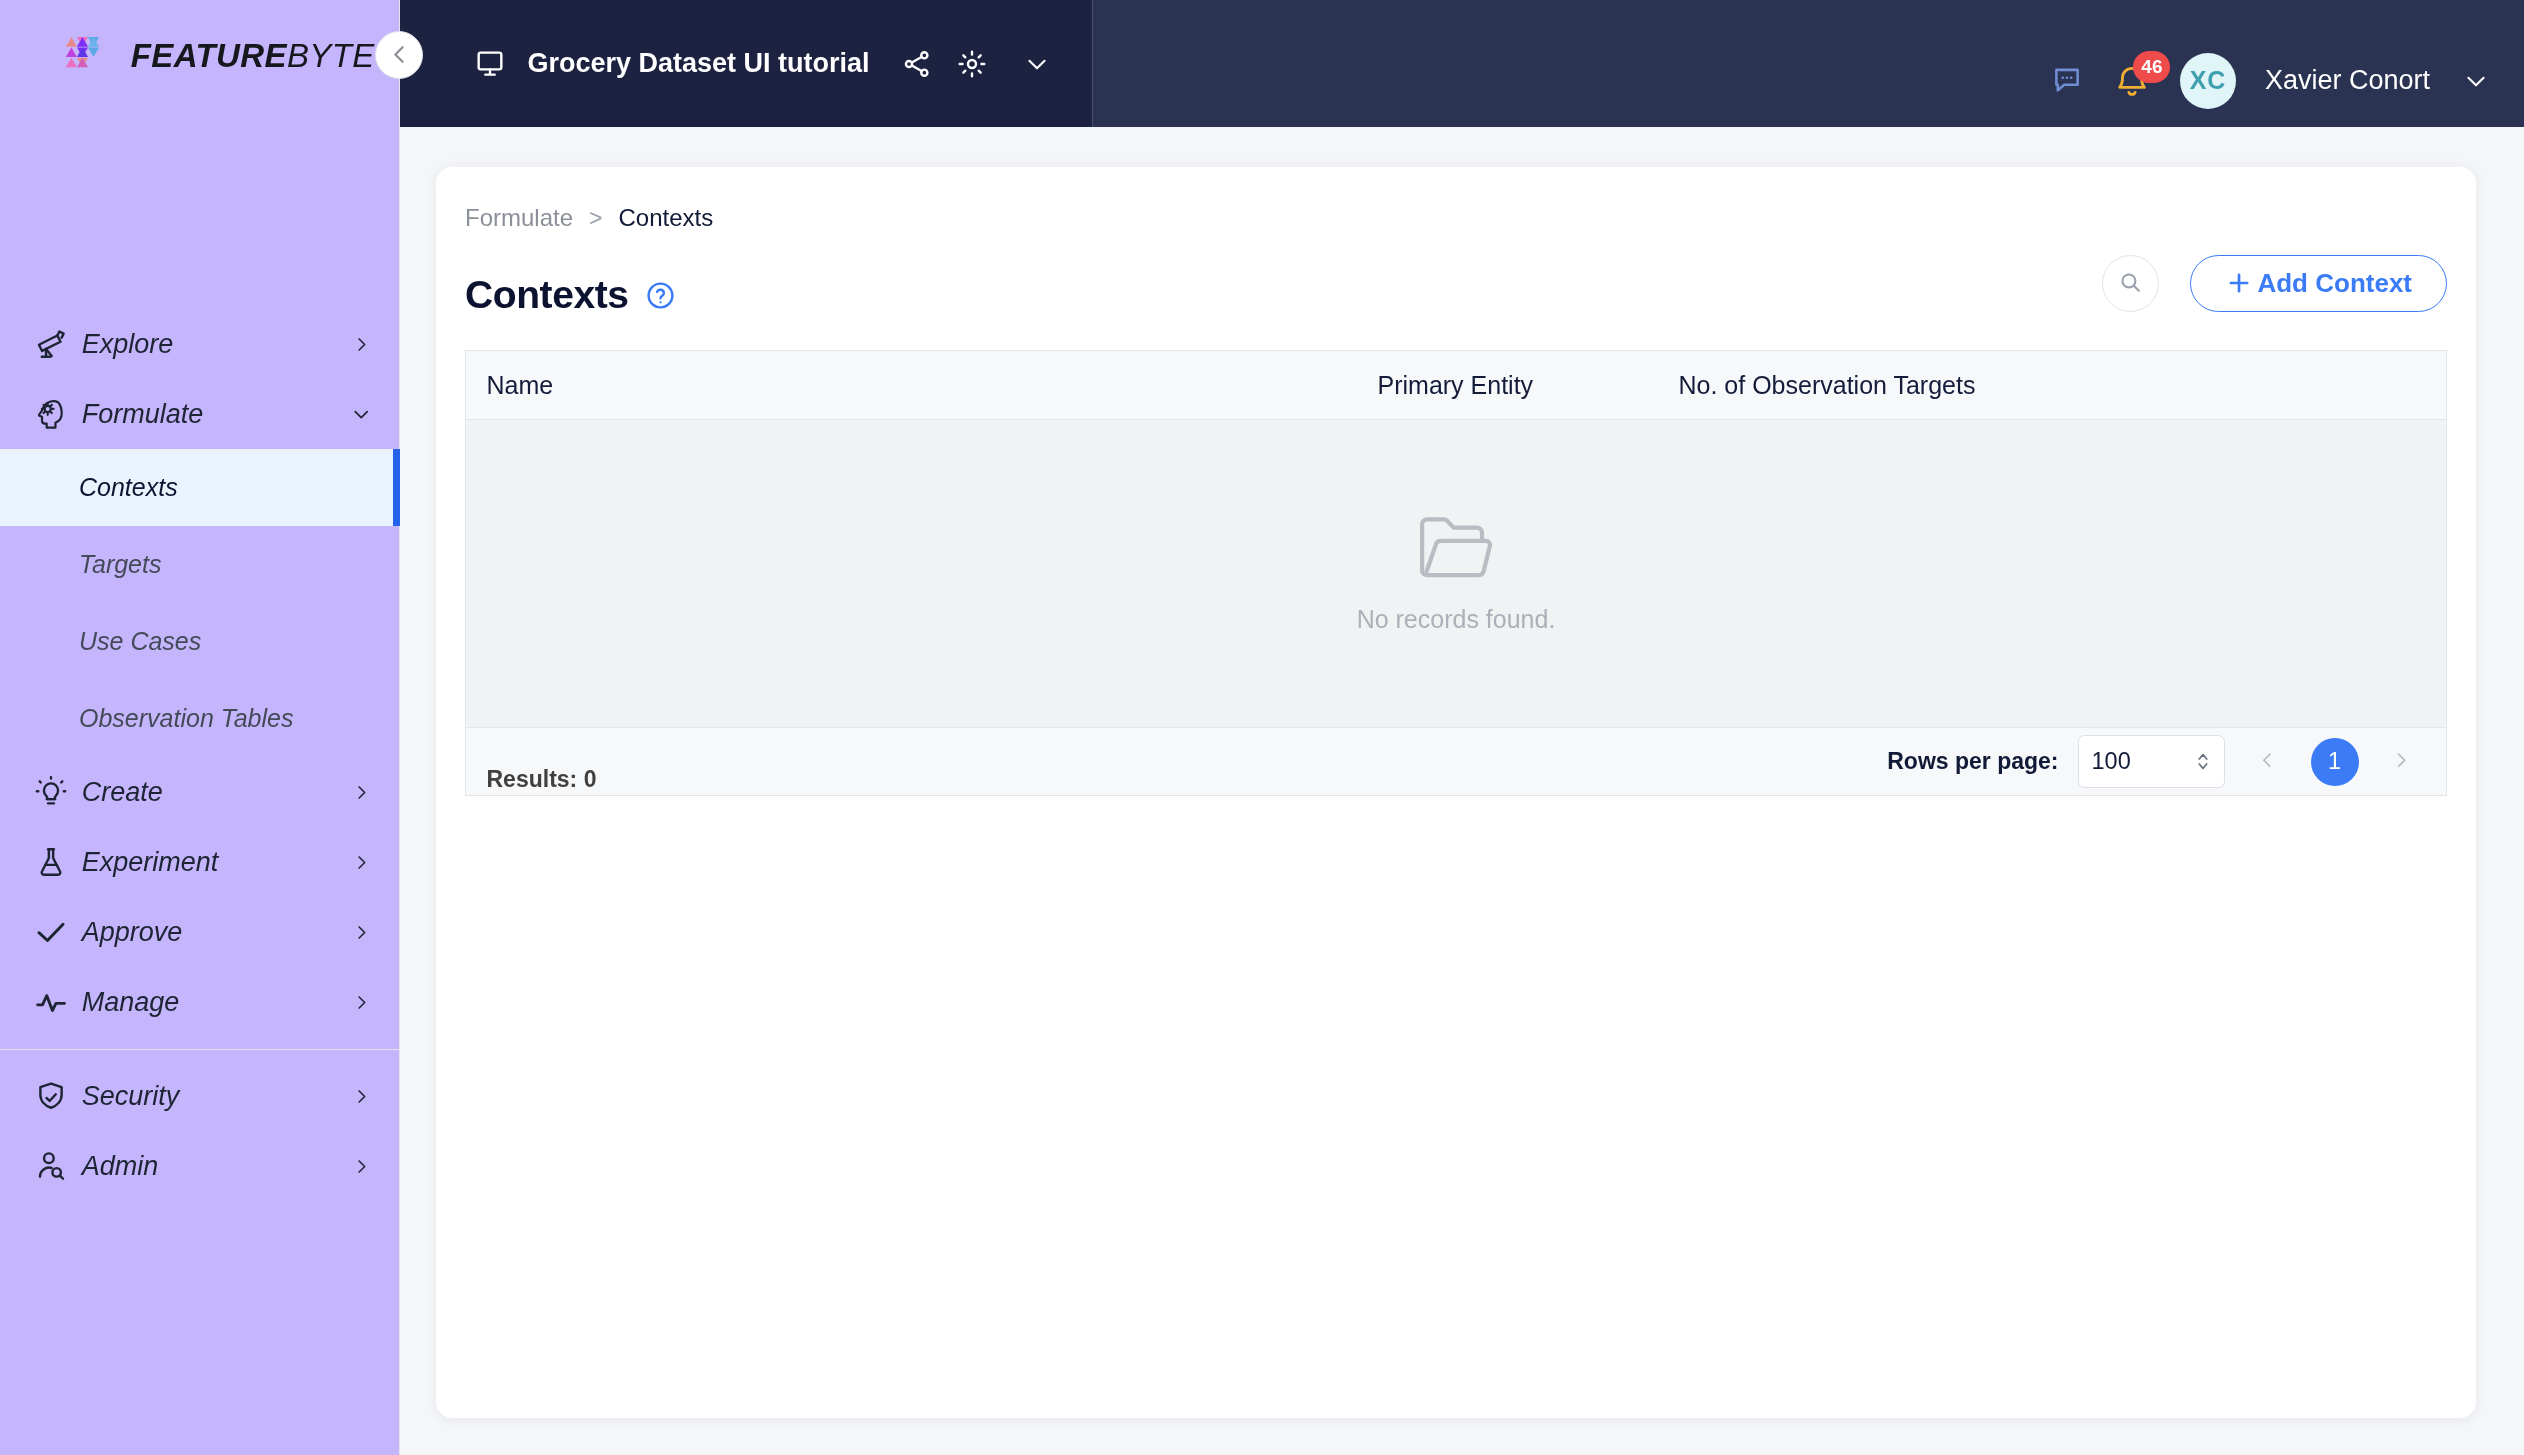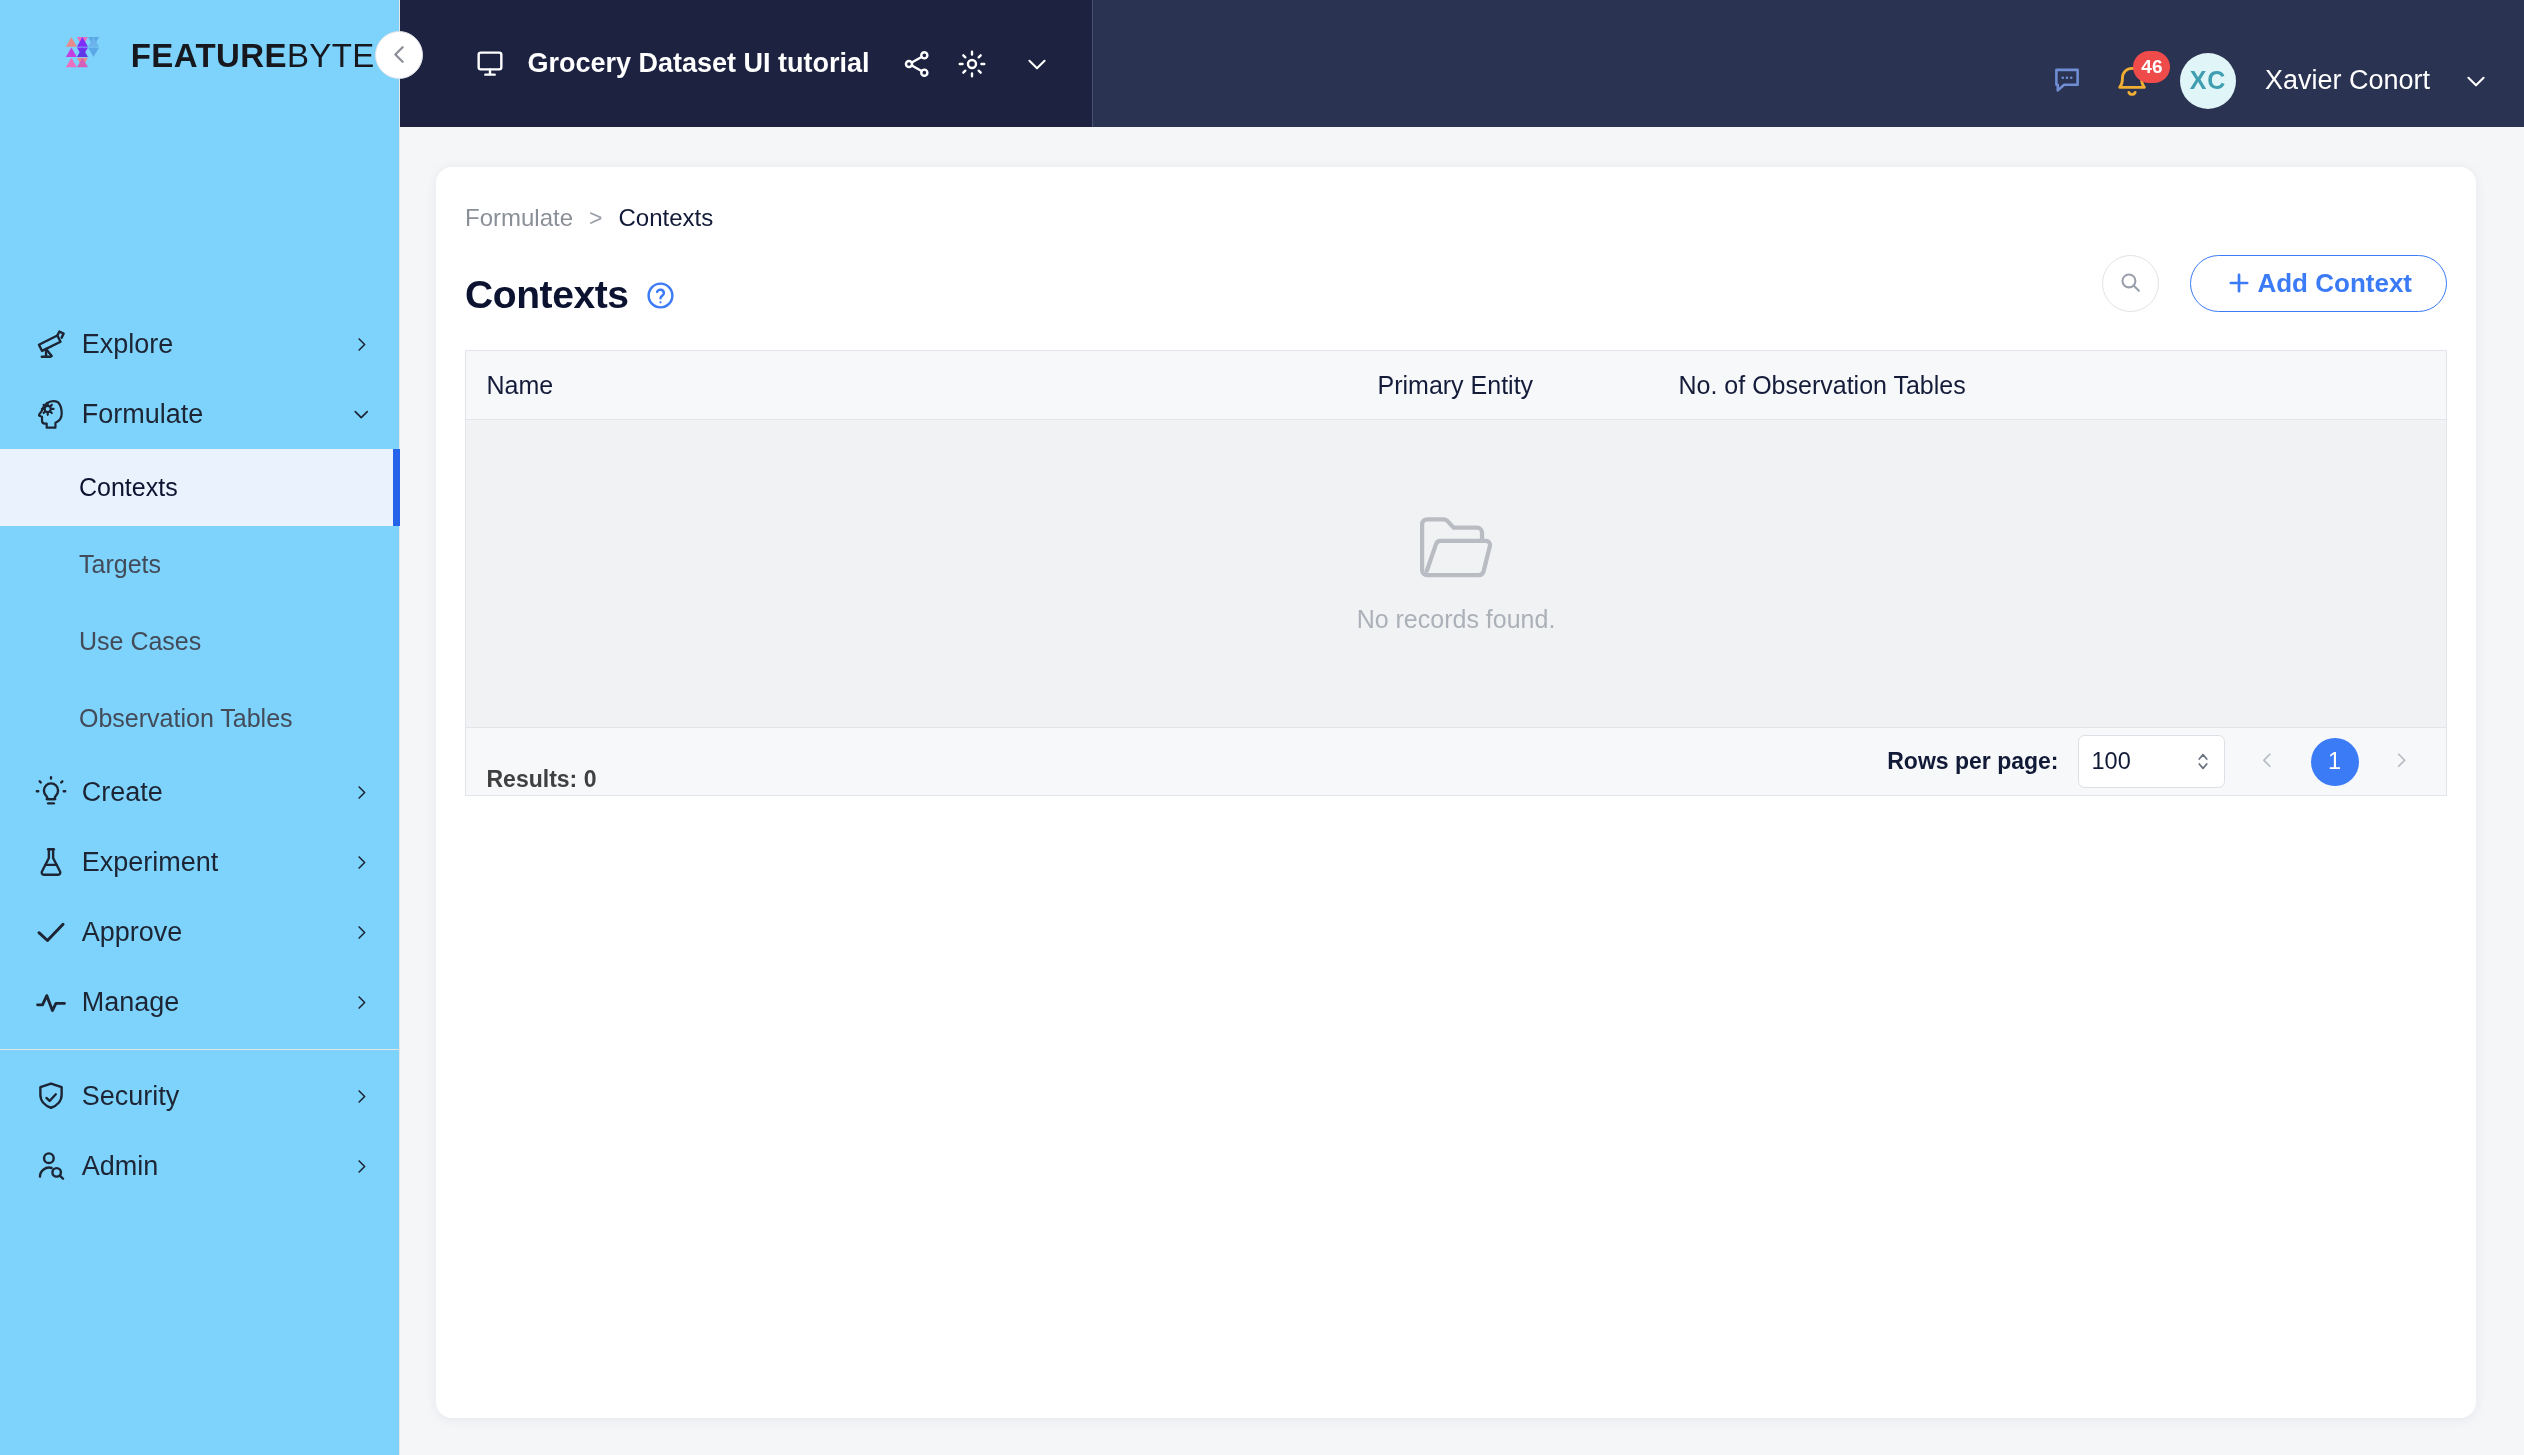--- a/index.html
+++ b/index.html
@@ -7,21 +7,21 @@
     width: 2525px; height: 1456px;
     background: #ffffff;
     font-family: "Liberation Sans", sans-serif;
     overflow: hidden;
   }
   #app { position: relative; width: 2525px; height: 1456px; background: #f5f6f8; }
 
   
   #sidebar {
     position: absolute; left: 0; top: 0; width: 400px; height: 1456px;
-    background: #7dd3fc; border-right: 0.7px solid #e2e5ea; z-index: 5;
+    background: #c4b5fd; border-right: 0.7px solid #e2e5ea; z-index: 5; font-style: italic;
   }
   #logo-row { position: absolute; left: 57px; top: 26px; display: flex; align-items: center; gap: 14.7px; }
   .logo-mark { width: 59px; height: 59px; position: relative; }
   .logo-word { font-size: 33px; letter-spacing: 0.4px; color: #16181d; white-space: nowrap; }
   .logo-word .b1 { font-weight: bold; }
   .logo-word .b2 { font-weight: normal; }
 
   #nav { position: absolute; left: 0; top: 309px; width: 400px; }
   .nav-group {
     position: relative; height: 70px; display: flex; align-items: center;
@@ -420,21 +420,21 @@
         </span>
         <span class="ab-label">Add Context</span>
       </span>
     </div>
 
     <div id="table">
 
       <div id="thead">
         <span class="th c1">Name</span>
         <span class="th c2">Primary Entity</span>
-        <span class="th c3">No. of Observation Tables</span>
+        <span class="th c3">No. of Observation Targets</span>
       </div>
 
       <div id="tbody">
         <span>
           <svg width="82" height="69" viewBox="0 0 26 22" fill="none" stroke="#b9bcc2" stroke-width="1.35" stroke-linecap="round" stroke-linejoin="round">
             <path d="M2.2 18.2V3.6c0-.9.7-1.6 1.6-1.6h5.3c.4 0 .8.2 1.1.5l2.1 2.2h7.4c.9 0 1.6.7 1.6 1.6v2.2"></path>
             <path d="M2.2 18.2c0 .9.7 1.6 1.6 1.6h16.4c.7 0 1.4-.5 1.6-1.2l2-8.1c.2-.8-.4-1.6-1.2-1.6H8.1c-.7 0-1.3.4-1.5 1.1l-2.9 8.4"></path>
           </svg>
         </span>
         <span id="empty-text">No records found.</span>

